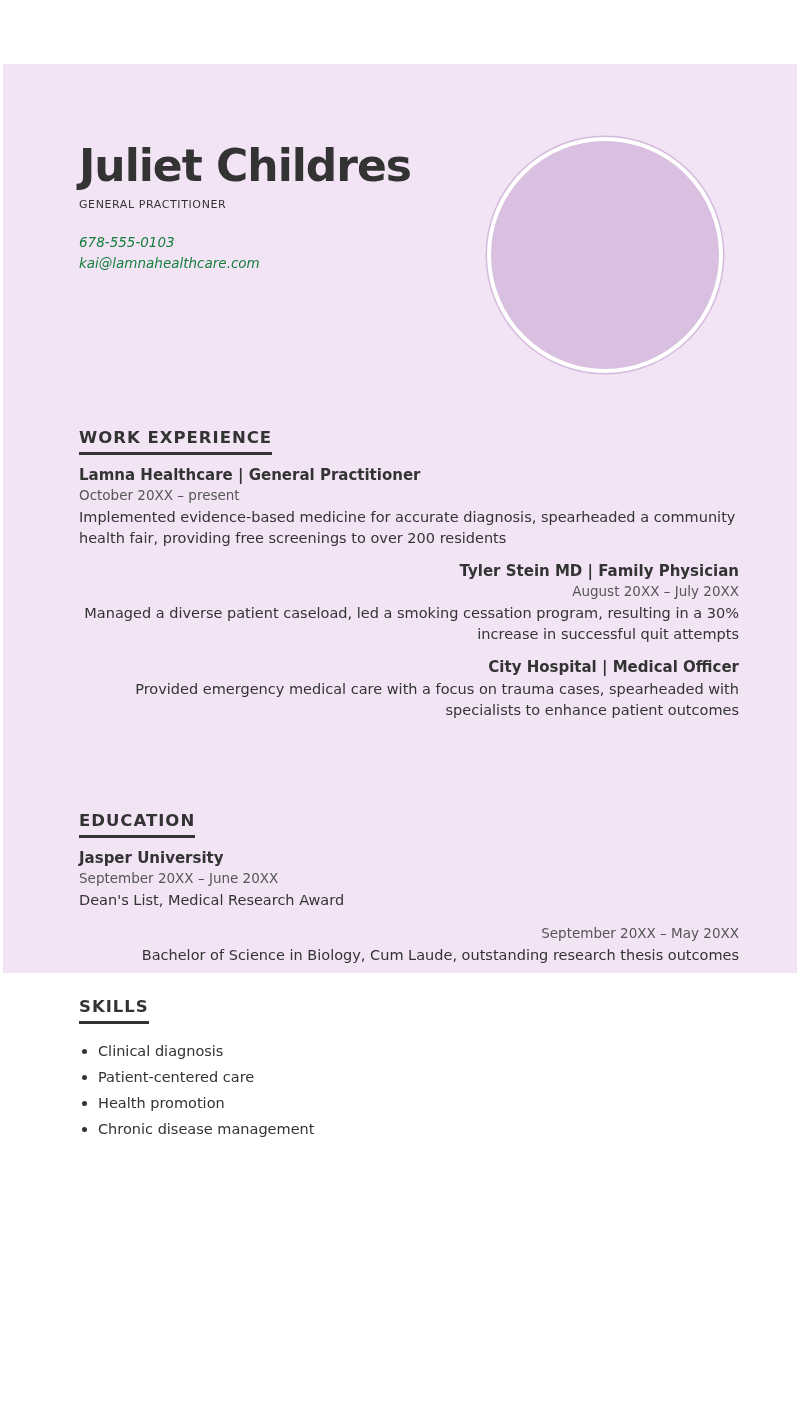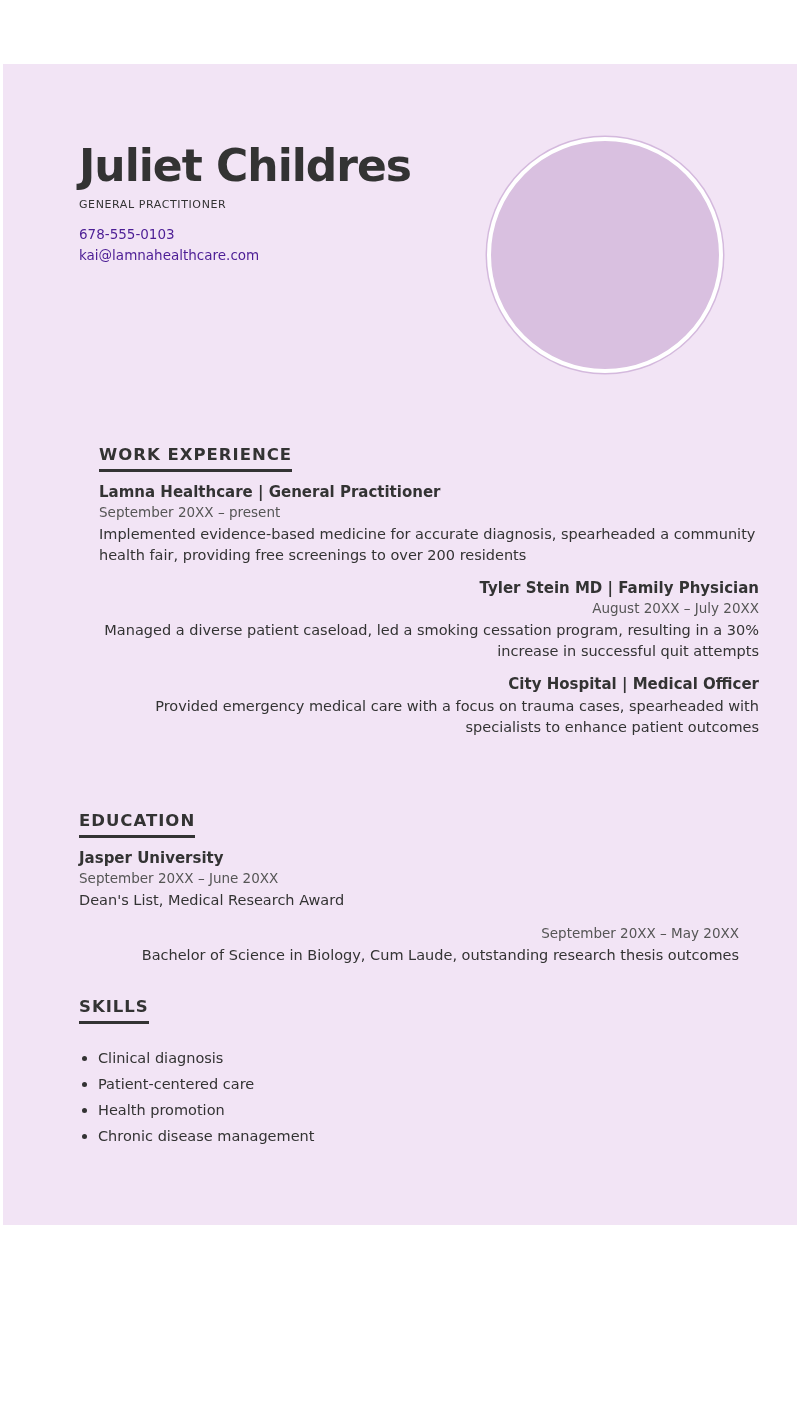--- a/index.html
+++ b/index.html
@@ -1,59 +1,59 @@
 <!DOCTYPE html>
 <html><head>
 <meta charset="utf-8">
 <style>
   html, body { margin: 0; padding: 0; background: #ffffff; }
   body { width: 800px; height: 1424px; position: relative; overflow: hidden;
          font-family: "DejaVu Sans", sans-serif; color: #333333; }
-  .page { position: absolute; left: 3px; top: 64px; width: 794px; height: 1161px;
+  .page { position: absolute; left: 3px; top: 64px; width: 794px; height: 909px;
           background: #f2e4f5; }
   .name { position: absolute; left: 76px; top: 74px; margin: 0;
           font-size: 44px; font-weight: bold; letter-spacing: -1px; color: #333333; line-height: 56px; }
   .title { position: absolute; left: 76px; top: 134px; font-size: 11px; letter-spacing: 0.6px;
            color: #333333; }
-  .contact { position: absolute; left: 76px; top: 160px; font-size: 13.5px; line-height: 21px; color: #4c1d95; }
+  .contact { position: absolute; left: 76px; top: 168px; font-size: 13.5px; line-height: 21px; color: #15803d; font-style: italic; }
   .photo { position: absolute; left: 484px; top: 73px; width: 236px; height: 236px; border-radius: 50%;
            background: #d9c0e0; box-sizing: border-box; border: 4px solid #ffffff;
            box-shadow: 0 0 0 1.5px #d4b9dd; }
   .section { position: absolute; left: 76px; width: 660px; }
   .sec-head { display: inline-block; font-size: 16.5px; font-weight: bold; letter-spacing: 1px;
               color: #333333; padding-bottom: 3px; border-bottom: 3px solid #333333; margin: 0; line-height: 22px; }
   .entry { margin-top: 10px; }
   .entry + .entry { margin-top: 12px; text-align: right; }
   .e-title { font-size: 15px; font-weight: bold; line-height: 20px; color: #333333; }
   .e-dates { font-size: 13.5px; line-height: 20px; color: #555555; }
   .e-desc { font-size: 14.5px; line-height: 21px; color: #333333; margin-top: 2px; }
-  .skills { list-style: none; padding: 0; margin: 21px 0 0 0; }
+  .skills { list-style: none; padding: 0; margin: 14px 0 0 0; }
   .skills li { position: relative; padding-left: 19px; font-size: 14.5px; line-height: 26px; color: #333333; }
   .skills li::before { content: ""; position: absolute; left: 3px; top: 11px; width: 5px; height: 5px;
                        border-radius: 50%; background: #333333; }
 </style>
 </head>
 <body>
 
 <div class="page">
 
   <h1 class="name">Juliet Childres</h1>
   <div class="title">GENERAL PRACTITIONER</div>
   <div class="contact">
     <div>678-555-0103</div>
     <div>kai@lamnahealthcare.com</div>
   </div>
 
   <div class="photo"></div>
 
-  <div class="section" style="top:380px;margin-left:20px;">
+  <div class="section" style="top:363px;">
     <h2 class="sec-head">WORK EXPERIENCE</h2>
     <div class="entry">
       <div class="e-title">Lamna Healthcare | General Practitioner</div>
-      <div class="e-dates">September 20XX – present</div>
+      <div class="e-dates">October 20XX – present</div>
       <div class="e-desc">Implemented evidence-based medicine for accurate diagnosis, spearheaded a community health fair, providing free screenings to over 200 residents</div>
     </div>
     <div class="entry">
       <div class="e-title">Tyler Stein MD | Family Physician</div>
       <div class="e-dates">August 20XX – July 20XX</div>
       <div class="e-desc">Managed a diverse patient caseload, led a smoking cessation program, resulting in a 30% increase in successful quit attempts</div>
     </div>
     <div class="entry">
       <div class="e-title">City Hospital | Medical Officer</div>
       <div class="e-desc">Provided emergency medical care with a focus on trauma cases, spearheaded with specialists to enhance patient outcomes</div>

